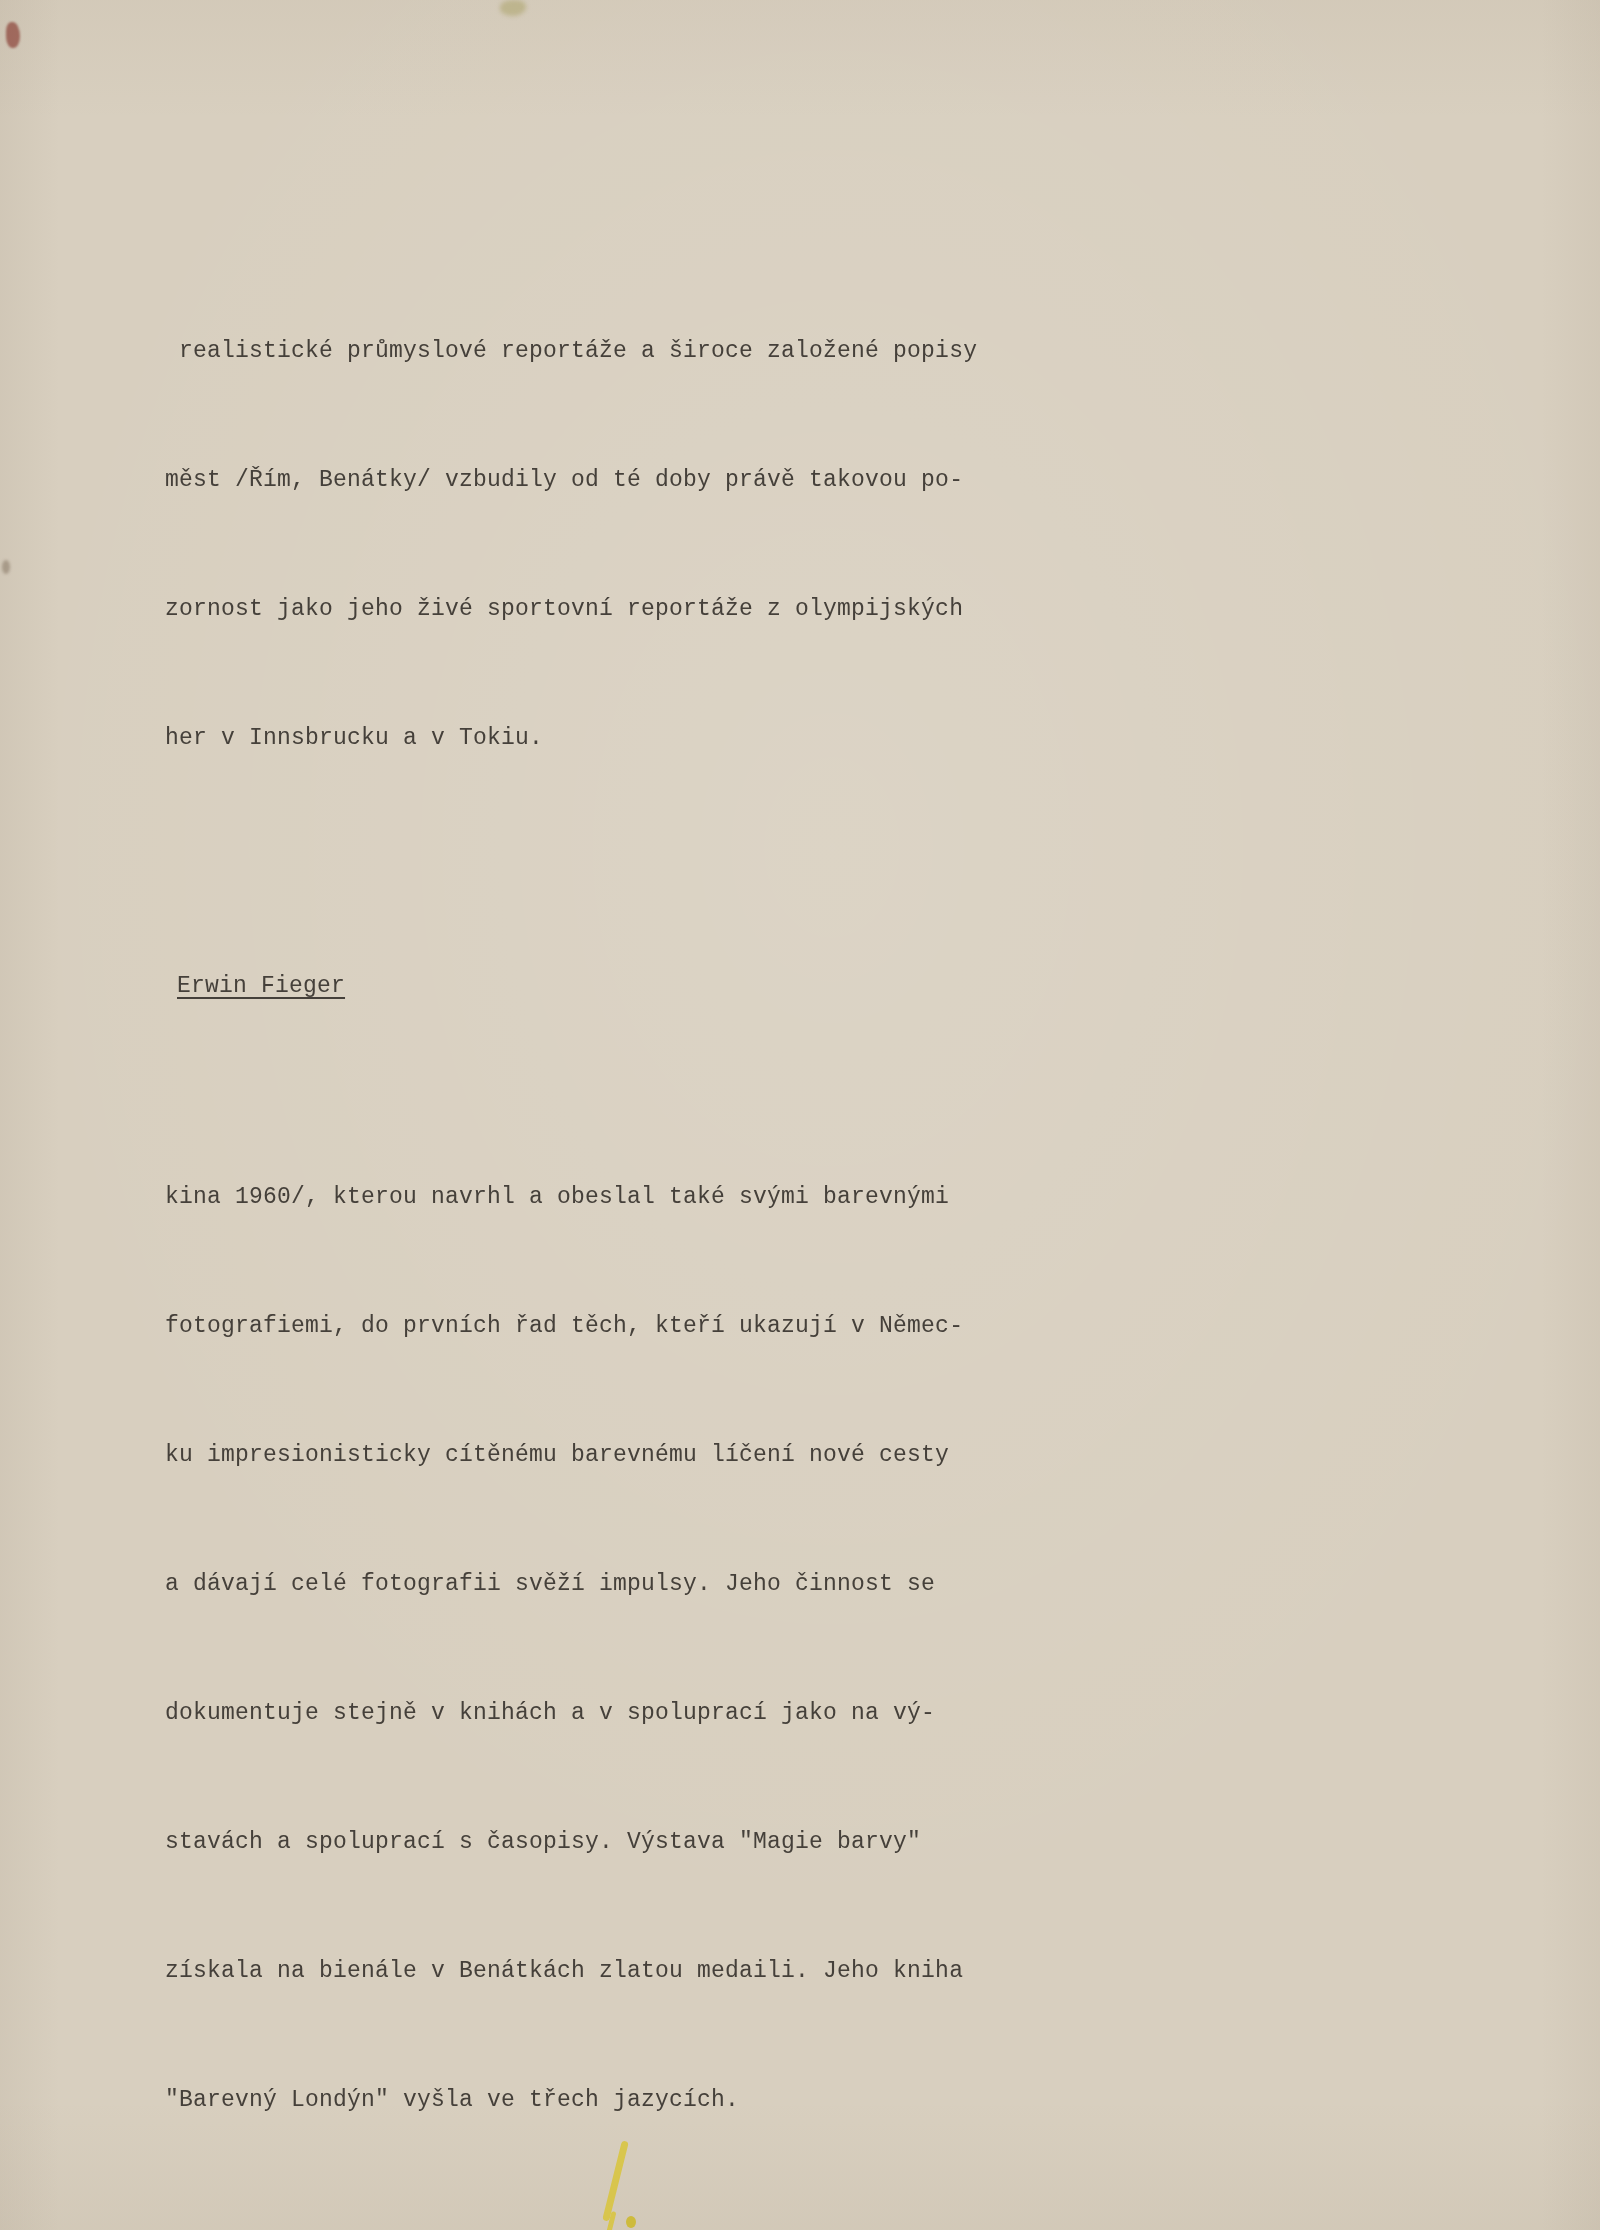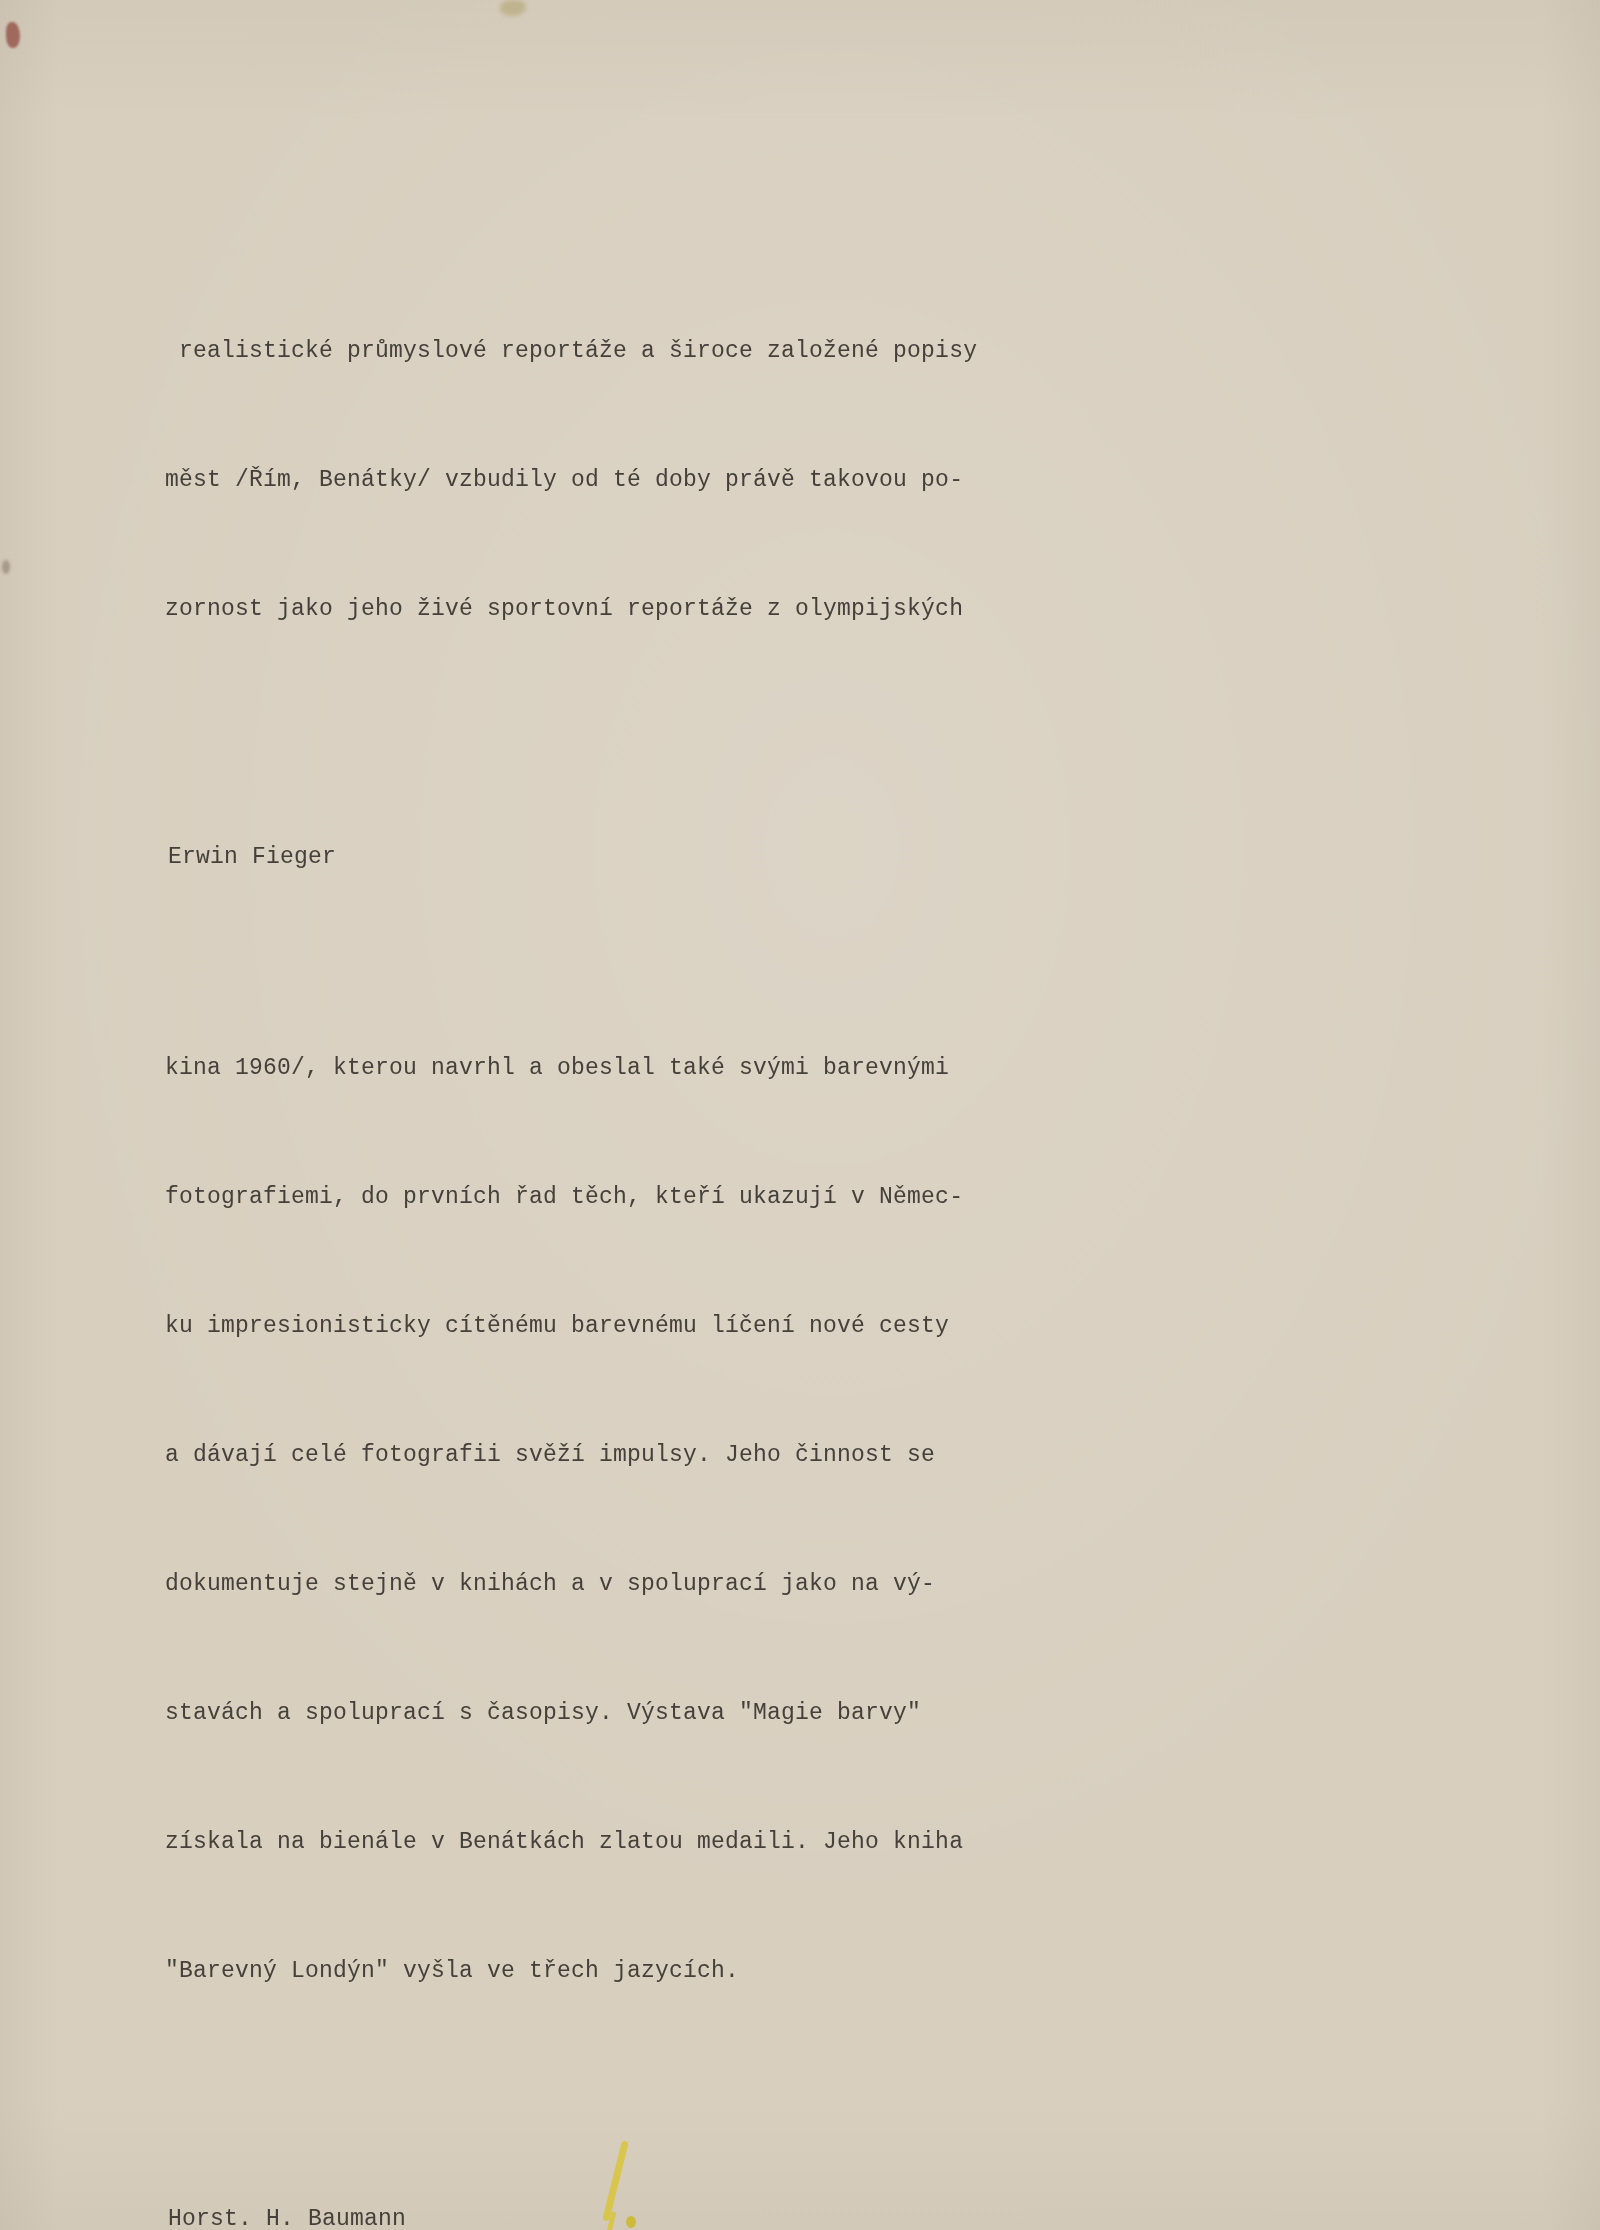--- a/index.html
+++ b/index.html
@@ -26,23 +26,24 @@
     position:absolute;
     left:165px;top:130px;width:1000px;
     color:var(--ink);
     font-size:23px;
     line-height:37px;
     letter-spacing:0.2px;
     white-space:pre;
   }
   .paragraph{margin:0;}
   .heading{
-    margin:26px 0 8px 3px;
+    margin:26px 0 8px 12px;
     font-size:23px;
     font-weight:normal;
+    text-decoration:underline;
     text-underline-offset:5px;
     line-height:37px;
   }
   .line{height:37px;margin-top:18px;}
   
   .stain-top{
     position:absolute;left:500px;top:0;width:26px;height:16px;
     background:rgba(150,140,60,0.35);
     border-radius:50% 40% 60% 50%;
     filter:blur(2px);
@@ -81,20 +82,21 @@
   <div class="stain-top"></div>
   <div class="mark-left-top"></div>
   <div class="mark-left-middle"></div>
 
   <div class="content">
 
     <div class="paragraph">
       <div class="line"> realistické průmyslové reportáže a široce založené popisy</div>
       <div class="line">měst /Řím, Benátky/ vzbudily od té doby právě takovou po-</div>
       <div class="line">zornost jako jeho živé sportovní reportáže z olympijských</div>
+      <div class="line">her v Innsbrucku a v Tokiu.</div>
     </div>
 
     <h2 class="heading">Erwin Fieger</h2>
     <div class="paragraph">
       <div class="line">kina 1960/, kterou navrhl a obeslal také svými barevnými</div>
       <div class="line">fotografiemi, do prvních řad těch, kteří ukazují v Němec-</div>
       <div class="line">ku impresionisticky cítěnému barevnému líčení nové cesty</div>
       <div class="line">a dávají celé fotografii svěží impulsy. Jeho činnost se</div>
       <div class="line">dokumentuje stejně v knihách a v spoluprací jako na vý-</div>
       <div class="line">stavách a spoluprací s časopisy. Výstava "Magie barvy"</div>

